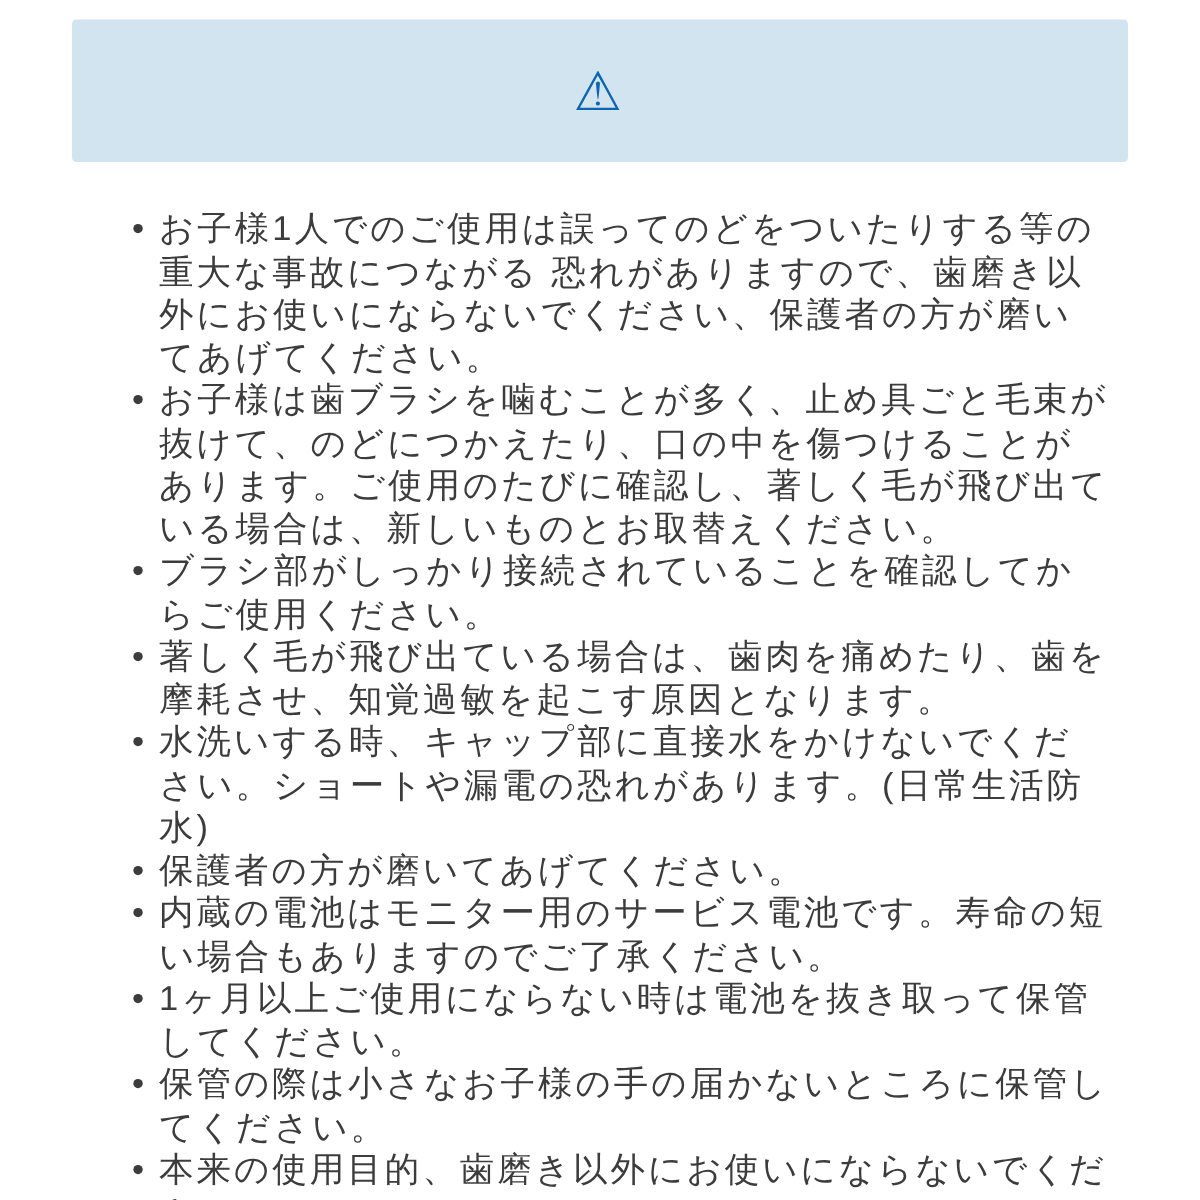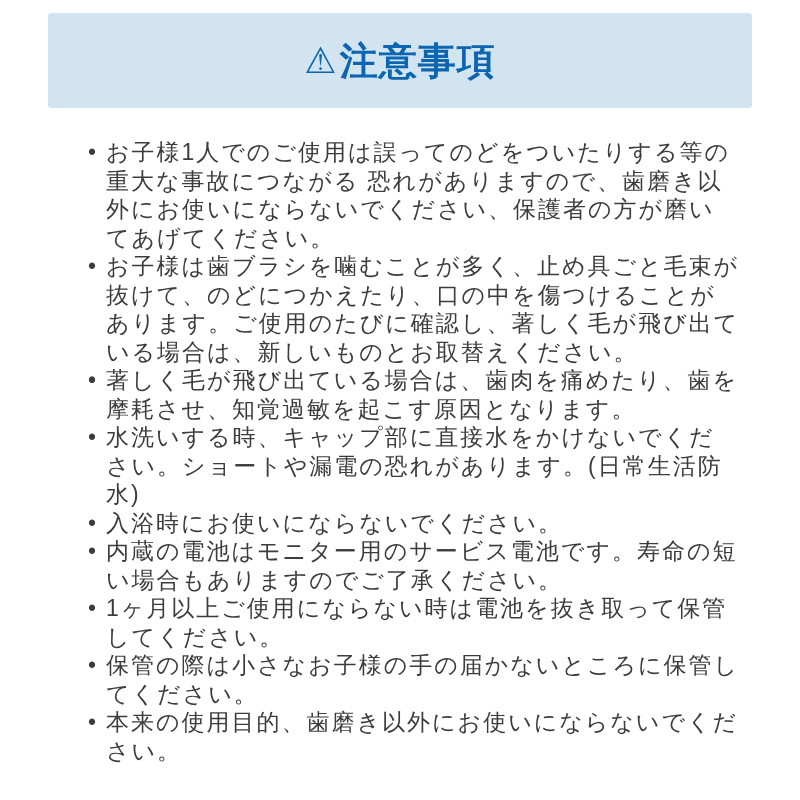--- a/index.html
+++ b/index.html
@@ -73,52 +73,52 @@
   }
 </style>
 </head>
 <body>
 
 <div class="page">
 
   <div class="caution-header">
     <h1 class="caution-title">
       <span class="warn-icon">⚠</span>
-      <span>注意事項</span>
     </h1>
   </div>
 
   <ul class="notes-list">
     <li class="note-item">
       <span class="bullet-marker">•</span>
       <span class="note-text">お子様1人でのご使用は誤ってのどをついたりする等の重大な事故につながる 恐れがありますので、歯磨き以外にお使いにならないでください、保護者の方が磨いてあげてください。</span>
     </li>
 
     <li class="note-item">
       <span class="bullet-marker">•</span>
       <span class="note-text">お子様は歯ブラシを噛むことが多く、止め具ごと毛束が抜けて、のどにつかえたり、口の中を傷つけることがあります。ご使用のたびに確認し、著しく毛が飛び出ている場合は、新しいものとお取替えください。</span>
     </li>
 
     <li class="note-item">
       <span class="bullet-marker">•</span>
+      <span class="note-text">ブラシ部がしっかり接続されていることを確認してからご使用ください。</span>
     </li>
 
     <li class="note-item">
       <span class="bullet-marker">•</span>
       <span class="note-text">著しく毛が飛び出ている場合は、歯肉を痛めたり、歯を摩耗させ、知覚過敏を起こす原因となります。</span>
     </li>
 
     <li class="note-item">
       <span class="bullet-marker">•</span>
       <span class="note-text">水洗いする時、キャップ部に直接水をかけないでください。ショートや漏電の恐れがあります。(日常生活防水)</span>
     </li>
 
     <li class="note-item">
       <span class="bullet-marker">•</span>
-      <span class="note-text">入浴時にお使いにならないでください。</span>
+      <span class="note-text">保護者の方が磨いてあげてください。</span>
     </li>
 
     <li class="note-item">
       <span class="bullet-marker">•</span>
       <span class="note-text">内蔵の電池はモニター用のサービス電池です。寿命の短い場合もありますのでご了承ください。</span>
     </li>
 
     <li class="note-item">
       <span class="bullet-marker">•</span>
       <span class="note-text">1ヶ月以上ご使用にならない時は電池を抜き取って保管してください。</span>

